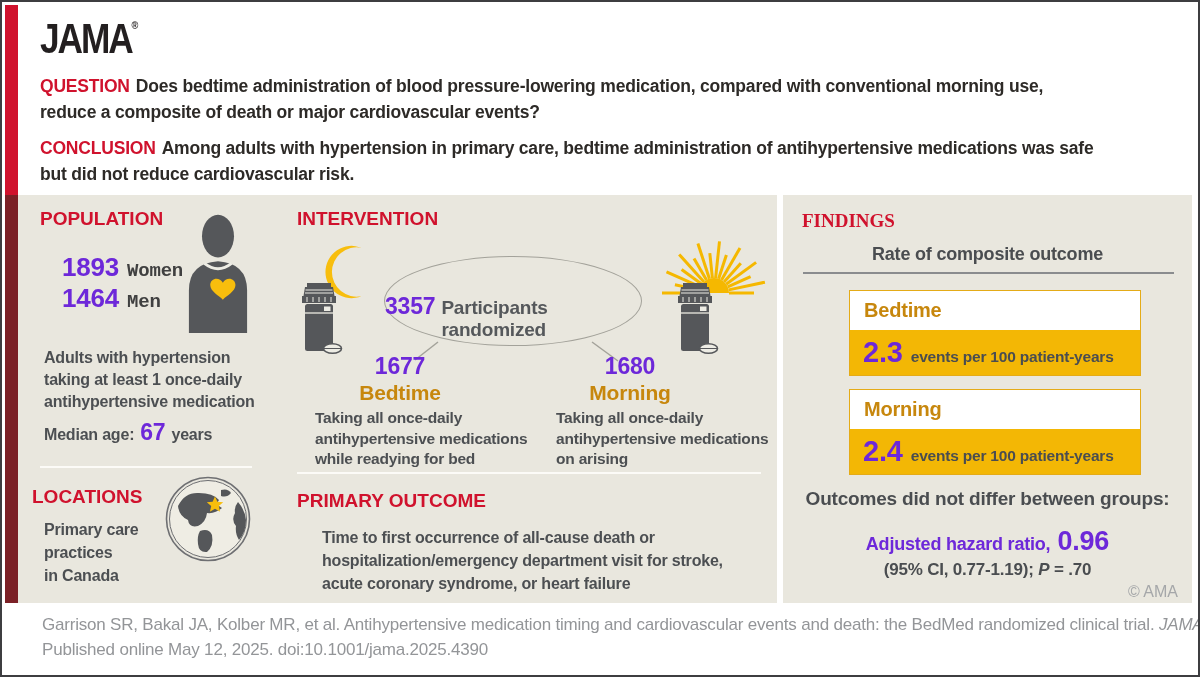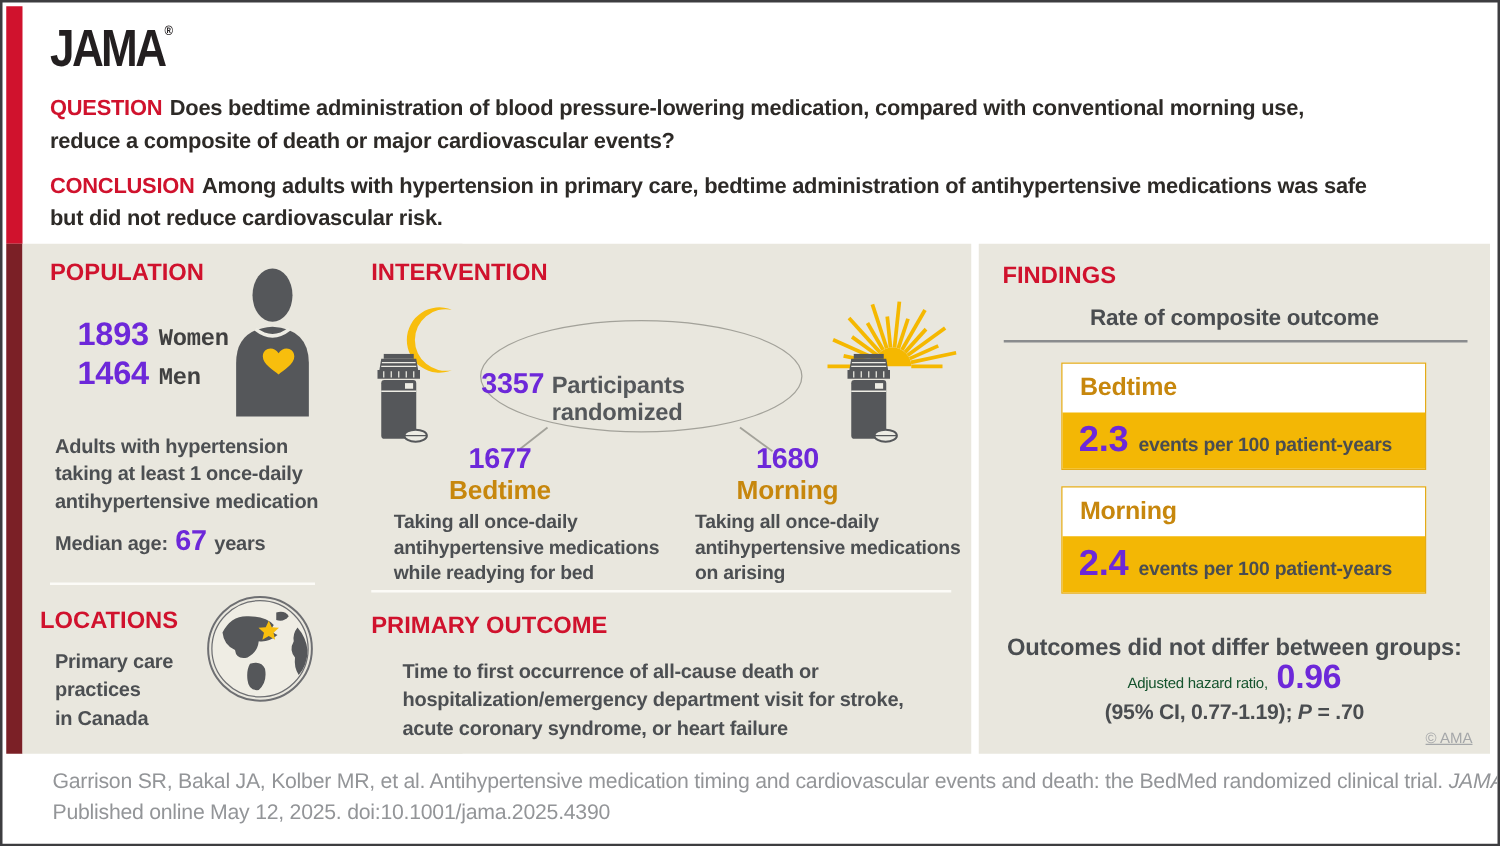--- a/index.html
+++ b/index.html
@@ -34,24 +34,24 @@
   .arm-desc{font-size:15.5px;font-weight:bold;color:#4c4f52;line-height:20.5px;white-space:nowrap;}
   .fin-subtitle{text-align:center;font-size:18px;font-weight:bold;color:#4a4d50;white-space:nowrap;}
   .rule{background:#8a8c8e;height:2px;}
   .result-box{background:#fff;border:1px solid #e4ab17;box-sizing:border-box;width:292px;}
   .result-head{height:39px;display:flex;align-items:center;padding-left:14px;font-size:20px;font-weight:bold;color:var(--gold-text,#C7870D);}
   .result-value{height:45px;background:var(--gold,#F3B705);display:flex;align-items:baseline;gap:8px;padding-left:13px;padding-top:6px;box-sizing:border-box;}
   .result-value .v{font-size:29px;}
   .result-value .u{font-size:15.5px;font-weight:bold;color:#4a4d50;}
   .fin-summary{text-align:center;font-size:19px;font-weight:bold;color:#4a4d50;white-space:nowrap;}
   .fin-hazard{display:flex;justify-content:center;align-items:baseline;gap:7px;white-space:nowrap;}
-  .fin-hazard .hl{font-size:12px;font-weight:normal;color:#14532d;}
+  .fin-hazard .hl{font-size:18px;font-weight:bold;color:#6d28d9;}
   .fin-hazard .hv{font-size:27px;}
   .fin-ci{text-align:center;font-size:17px;font-weight:bold;color:#4a4d50;white-space:nowrap;}
-  .copyright{font-size:12px;color:#a5a7a9;letter-spacing:0;text-decoration:underline;}
+  .copyright{font-size:16px;color:#a5a7a9;letter-spacing:0;}
   .citation{font-size:17px;color:#939598;line-height:24.5px;font-weight:normal;}
   .citation .it{font-style:italic;}
   svg{display:block;}
 </style>
 </head>
 <body>
 
 <div class="canvas">
 
   <div class="leftbar-red"></div>
@@ -214,42 +214,42 @@
 
     <div class="abs red-heading" style="left:17px;top:295px;">PRIMARY OUTCOME</div>
     <div class="abs" style="left:42px;top:331px;">
       <div class="body-text" style="line-height:23px;">Time to first occurrence of all-cause death or</div>
       <div class="body-text" style="line-height:23px;">hospitalization/emergency department visit for stroke,</div>
       <div class="body-text" style="line-height:23px;">acute coronary syndrome, or heart failure</div>
     </div>
   </div>
 
   <div class="panel" style="left:781px;width:409px;">
-    <div class="abs red-heading" style="left:19px;top:15px;">FINDINGS</div>
+    <div class="abs red-heading" style="left:19px;top:15px;font-family:Liberation Serif, serif;">FINDINGS</div>
 
     <div class="abs fin-subtitle" style="left:0;top:49px;width:100%;">Rate of composite outcome</div>
     <div class="abs rule" style="left:20px;top:77px;width:371px;"></div>
 
     <div class="abs result-box" style="left:66px;top:95px;">
       <div class="result-head">Bedtime</div>
       <div class="result-value">
         <span class="num v">2.3</span>
         <span class="u">events per 100 patient-years</span>
       </div>
     </div>
 
     <div class="abs result-box" style="left:66px;top:194px;">
       <div class="result-head">Morning</div>
       <div class="result-value">
         <span class="num v">2.4</span>
         <span class="u">events per 100 patient-years</span>
       </div>
     </div>
 
-    <div class="abs fin-summary" style="left:0;top:313px;width:100%;">Outcomes did not differ between groups:</div>
+    <div class="abs fin-summary" style="left:0;top:293px;width:100%;">Outcomes did not differ between groups:</div>
 
     <div class="abs fin-hazard" style="left:0;top:331px;width:100%;">
       <span class="hl">Adjusted hazard ratio,</span>
       <span class="num hv">0.96</span>
     </div>
 
     <div class="abs fin-ci" style="left:0;top:365px;width:100%;">
       <span>(95% CI, 0.77-1.19); </span><span style="font-style:italic;">P</span><span> = .70</span>
     </div>
 

